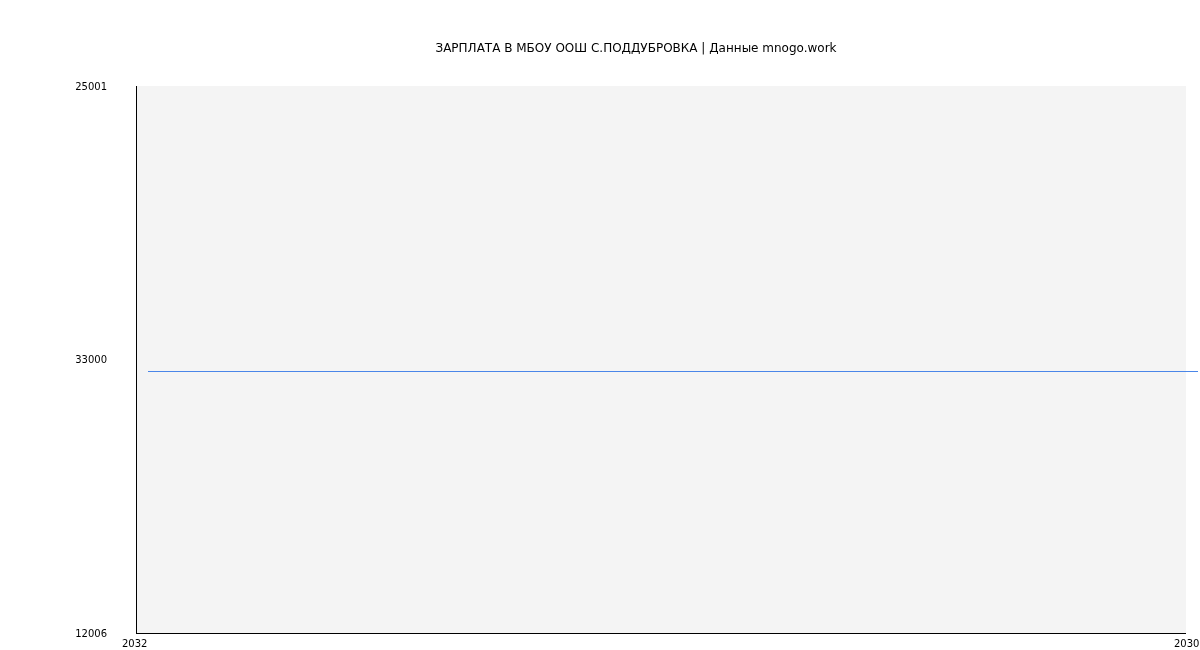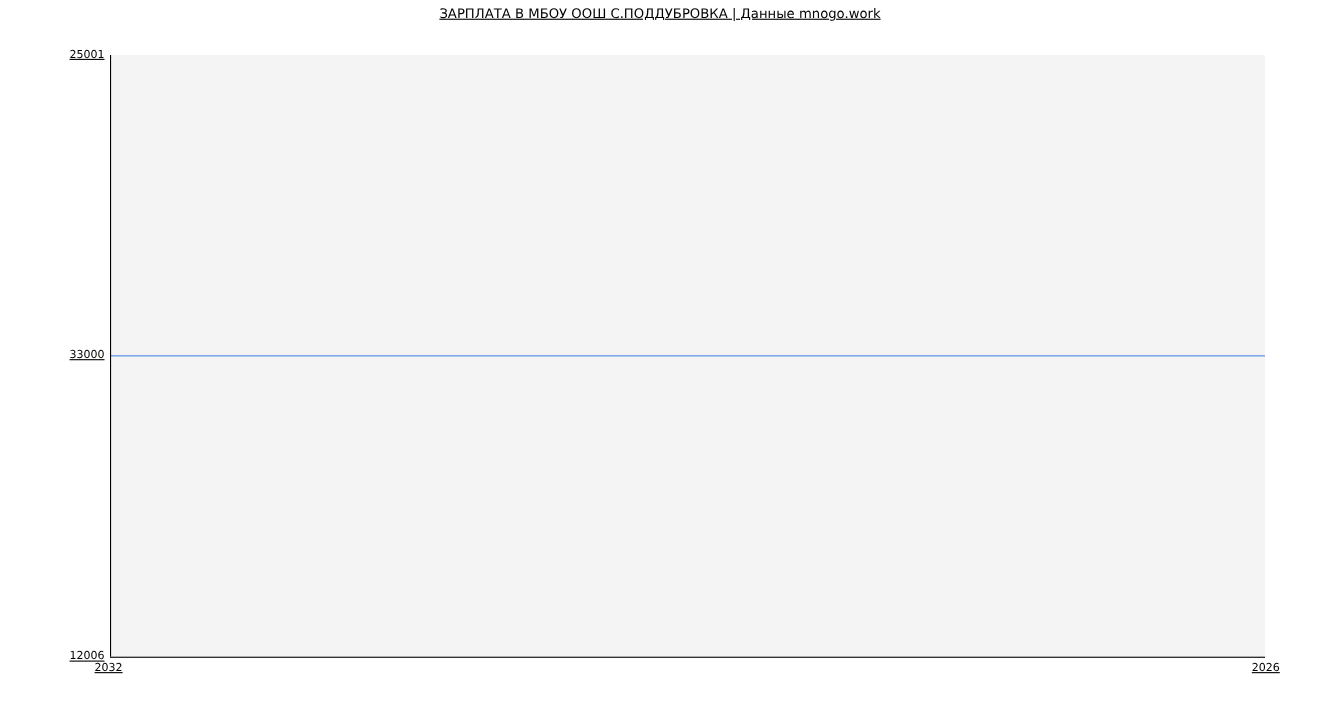--- a/index.html
+++ b/index.html
@@ -1,15 +1,15 @@
 <!DOCTYPE html>
 <html><head>
   <meta charset="utf-8">
   <style>
-    * { margin: 0; padding: 0; box-sizing: border-box; text-decoration: underline; }
+    * { margin: 12px; padding: 0; box-sizing: border-box; }
     body {
       width: 1200px;
       height: 650px;
       background: #ffffff;
       font-family: "DejaVu Sans", Verdana, Geneva, sans-serif;
       position: relative;
     }
     .title {
       position: absolute;
       top: 5px;
@@ -75,13 +75,13 @@
 </div>
 
 <div class="axis-line-left"></div>
 <div class="axis-line-bottom"></div>
 
 <div class="y-tick" style="top: 50px;">25001</div>
 <div class="y-tick" style="top: 323px;">33000</div>
 <div class="y-tick" style="top: 597px;">12006</div>
 
 <div class="x-tick" style="left: 86px;">2032</div>
-<div class="x-tick" style="left: 1138px;">2026</div>
+<div class="x-tick" style="left: 1138px;">2030</div>
 
 </body></html>

